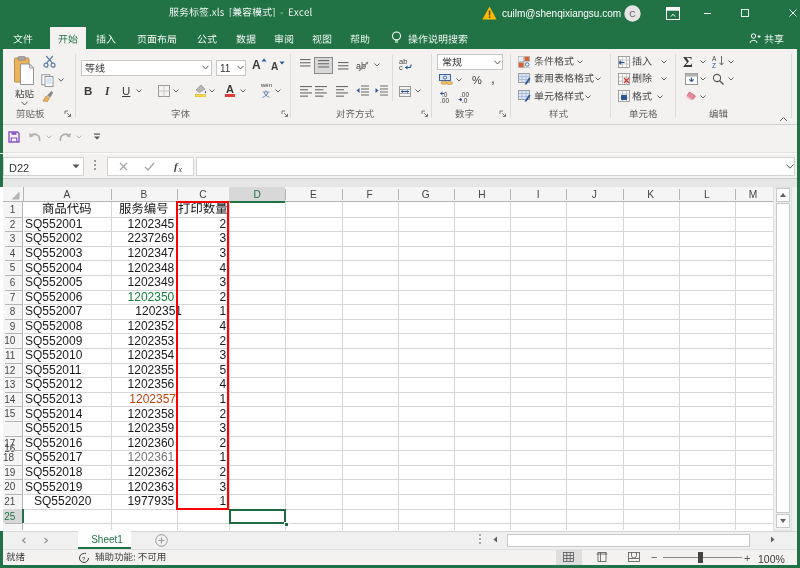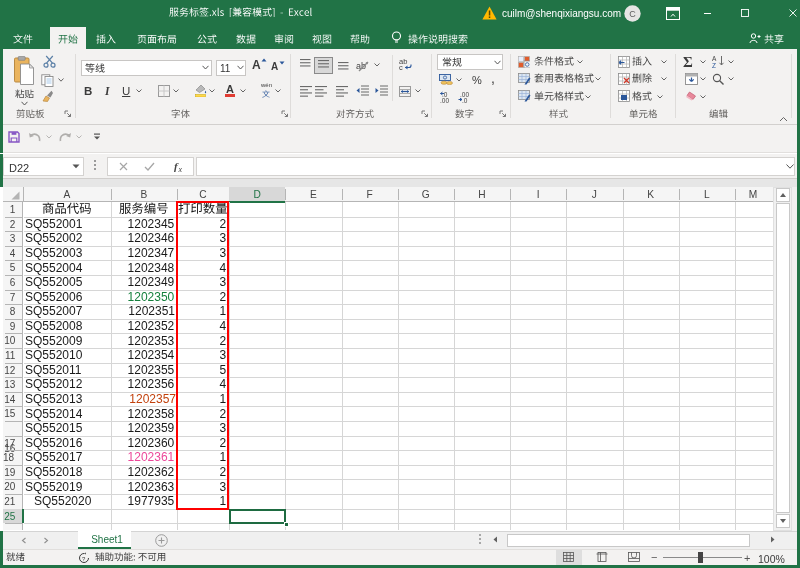--- a/index.html
+++ b/index.html
@@ -646,36 +646,36 @@
   </svg>
 <svg style="position:absolute;left:178.2px;top:202.1px;" width="49.6" height="12.4" viewBox="0 0 4000 1000">
     <g transform="translate(0,880) scale(1,-1)">
       <path fill="#1a1a1a" d="M199 840V638H48V566H199V353C139 337 84 322 39 311L62 236L199 276V20C199 6 193 1 179 1C166 0 122 0 75 1C85 -19 96 -50 99 -70C169 -70 210 -68 237 -56C263 -44 273 -23 273 19V298L423 343L413 414L273 374V566H412V638H273V840ZM418 756V681H703V31C703 12 696 6 676 6C654 4 582 4 508 7C520 -15 534 -52 539 -74C634 -74 697 -73 734 -60C770 -47 783 -21 783 30V681H961V756Z M1093 37C1118 53 1157 65 1457 143C1454 159 1452 190 1452 212L1179 147V414H1456V487H1179V675C1275 698 1378 727 1455 760L1395 820C1327 785 1207 748 1103 723V183C1103 144 1078 124 1060 115C1072 96 1088 57 1093 37ZM1533 770V-78H1608V695H1839V174C1839 159 1834 154 1818 153C1801 153 1747 153 1685 155C1697 133 1711 97 1715 74C1789 74 1842 76 1873 90C1905 103 1914 130 1914 173V770Z M2443 821C2425 782 2393 723 2368 688L2417 664C2443 697 2477 747 2506 793ZM2088 793C2114 751 2141 696 2150 661L2207 686C2198 722 2171 776 2143 815ZM2410 260C2387 208 2355 164 2317 126C2279 145 2240 164 2203 180C2217 204 2233 231 2247 260ZM2110 153C2159 134 2214 109 2264 83C2200 37 2123 5 2041 -14C2054 -28 2070 -54 2077 -72C2169 -47 2254 -8 2326 50C2359 30 2389 11 2412 -6L2460 43C2437 59 2408 77 2375 95C2428 152 2470 222 2495 309L2454 326L2442 323H2278L2300 375L2233 387C2226 367 2216 345 2206 323H2070V260H2175C2154 220 2131 183 2110 153ZM2257 841V654H2050V592H2234C2186 527 2109 465 2039 435C2054 421 2071 395 2080 378C2141 411 2207 467 2257 526V404H2327V540C2375 505 2436 458 2461 435L2503 489C2479 506 2391 562 2342 592H2531V654H2327V841ZM2629 832C2604 656 2559 488 2481 383C2497 373 2526 349 2538 337C2564 374 2586 418 2606 467C2628 369 2657 278 2694 199C2638 104 2560 31 2451 -22C2465 -37 2486 -67 2493 -83C2595 -28 2672 41 2731 129C2781 44 2843 -24 2921 -71C2933 -52 2955 -26 2972 -12C2888 33 2822 106 2771 198C2824 301 2858 426 2880 576H2948V646H2663C2677 702 2689 761 2698 821ZM2809 576C2793 461 2769 361 2733 276C2695 366 2667 468 2648 576Z M3250 665H3747V610H3250ZM3250 763H3747V709H3250ZM3177 808V565H3822V808ZM3052 522V465H3949V522ZM3230 273H3462V215H3230ZM3535 273H3777V215H3535ZM3230 373H3462V317H3230ZM3535 373H3777V317H3535ZM3047 3V-55H3955V3H3535V61H3873V114H3535V169H3851V420H3159V169H3462V114H3131V61H3462V3Z"></path>
     </g>
   </svg>
 <div style="position:absolute;left:25.0px;top:216.8px;font:normal 12.0px 'Liberation Sans',sans-serif;color:#1a1a1a;letter-spacing:0;white-space:pre">SQ552001</div>
 <div style="position:absolute;left:174.3px;top:216.8px;transform:translateX(-100%);font:normal 12.0px 'Liberation Sans',sans-serif;color:#1a1a1a;letter-spacing:0;white-space:pre">1202345</div>
 <div style="position:absolute;left:226.3px;top:216.8px;transform:translateX(-100%);font:normal 12.0px 'Liberation Sans',sans-serif;color:#1a1a1a;letter-spacing:0;white-space:pre">2</div>
 <div style="position:absolute;left:25.0px;top:231.4px;font:normal 12.0px 'Liberation Sans',sans-serif;color:#1a1a1a;letter-spacing:0;white-space:pre">SQ552002</div>
-<div style="position:absolute;left:174.3px;top:231.4px;transform:translateX(-100%);font:normal 12.0px 'Liberation Sans',sans-serif;color:#1a1a1a;letter-spacing:0;white-space:pre">1202346</div>
+<div style="position:absolute;left:174.3px;top:231.4px;transform:translateX(-100%);font:normal 12.0px 'Liberation Sans',sans-serif;color:#1a1a1a;letter-spacing:0;white-space:pre">2237269</div>
 <div style="position:absolute;left:226.3px;top:231.4px;transform:translateX(-100%);font:normal 12.0px 'Liberation Sans',sans-serif;color:#1a1a1a;letter-spacing:0;white-space:pre">3</div>
 <div style="position:absolute;left:25.0px;top:246.0px;font:normal 12.0px 'Liberation Sans',sans-serif;color:#1a1a1a;letter-spacing:0;white-space:pre">SQ552003</div>
 <div style="position:absolute;left:174.3px;top:246.0px;transform:translateX(-100%);font:normal 12.0px 'Liberation Sans',sans-serif;color:#1a1a1a;letter-spacing:0;white-space:pre">1202347</div>
 <div style="position:absolute;left:226.3px;top:246.0px;transform:translateX(-100%);font:normal 12.0px 'Liberation Sans',sans-serif;color:#1a1a1a;letter-spacing:0;white-space:pre">3</div>
 <div style="position:absolute;left:25.0px;top:260.6px;font:normal 12.0px 'Liberation Sans',sans-serif;color:#1a1a1a;letter-spacing:0;white-space:pre">SQ552004</div>
 <div style="position:absolute;left:174.3px;top:260.6px;transform:translateX(-100%);font:normal 12.0px 'Liberation Sans',sans-serif;color:#1a1a1a;letter-spacing:0;white-space:pre">1202348</div>
 <div style="position:absolute;left:226.3px;top:260.6px;transform:translateX(-100%);font:normal 12.0px 'Liberation Sans',sans-serif;color:#1a1a1a;letter-spacing:0;white-space:pre">4</div>
 <div style="position:absolute;left:25.0px;top:275.2px;font:normal 12.0px 'Liberation Sans',sans-serif;color:#1a1a1a;letter-spacing:0;white-space:pre">SQ552005</div>
 <div style="position:absolute;left:174.3px;top:275.2px;transform:translateX(-100%);font:normal 12.0px 'Liberation Sans',sans-serif;color:#1a1a1a;letter-spacing:0;white-space:pre">1202349</div>
 <div style="position:absolute;left:226.3px;top:275.2px;transform:translateX(-100%);font:normal 12.0px 'Liberation Sans',sans-serif;color:#1a1a1a;letter-spacing:0;white-space:pre">3</div>
 <div style="position:absolute;left:25.0px;top:289.8px;font:normal 12.0px 'Liberation Sans',sans-serif;color:#1a1a1a;letter-spacing:0;white-space:pre">SQ552006</div>
 <div style="position:absolute;left:174.3px;top:289.8px;transform:translateX(-100%);font:normal 12.0px 'Liberation Sans',sans-serif;color:#15803d;letter-spacing:0;white-space:pre">1202350</div>
 <div style="position:absolute;left:226.3px;top:289.8px;transform:translateX(-100%);font:normal 12.0px 'Liberation Sans',sans-serif;color:#1a1a1a;letter-spacing:0;white-space:pre">2</div>
 <div style="position:absolute;left:25.0px;top:304.4px;font:normal 12.0px 'Liberation Sans',sans-serif;color:#1a1a1a;letter-spacing:0;white-space:pre">SQ552007</div>
-<div style="position:absolute;left:175px;top:304.4px;transform:translateX(-100%);font:normal 12.0px 'Liberation Sans',sans-serif;color:#1a1a1a;letter-spacing:0;white-space:pre">1202351</div>
+<div style="position:absolute;left:182px;top:304.4px;transform:translateX(-100%);font:normal 12.0px 'Liberation Sans',sans-serif;color:#1a1a1a;letter-spacing:0;white-space:pre">1202351</div>
 <div style="position:absolute;left:226.3px;top:304.4px;transform:translateX(-100%);font:normal 12.0px 'Liberation Sans',sans-serif;color:#1a1a1a;letter-spacing:0;white-space:pre">1</div>
 <div style="position:absolute;left:25.0px;top:319.0px;font:normal 12.0px 'Liberation Sans',sans-serif;color:#1a1a1a;letter-spacing:0;white-space:pre">SQ552008</div>
 <div style="position:absolute;left:174.3px;top:319.0px;transform:translateX(-100%);font:normal 12.0px 'Liberation Sans',sans-serif;color:#1a1a1a;letter-spacing:0;white-space:pre">1202352</div>
 <div style="position:absolute;left:226.3px;top:319.0px;transform:translateX(-100%);font:normal 12.0px 'Liberation Sans',sans-serif;color:#1a1a1a;letter-spacing:0;white-space:pre">4</div>
 <div style="position:absolute;left:25.0px;top:333.6px;font:normal 12.0px 'Liberation Sans',sans-serif;color:#1a1a1a;letter-spacing:0;white-space:pre">SQ552009</div>
 <div style="position:absolute;left:174.3px;top:333.6px;transform:translateX(-100%);font:normal 12.0px 'Liberation Sans',sans-serif;color:#1a1a1a;letter-spacing:0;white-space:pre">1202353</div>
 <div style="position:absolute;left:226.3px;top:333.6px;transform:translateX(-100%);font:normal 12.0px 'Liberation Sans',sans-serif;color:#1a1a1a;letter-spacing:0;white-space:pre">2</div>
 <div style="position:absolute;left:25.0px;top:348.2px;font:normal 12.0px 'Liberation Sans',sans-serif;color:#1a1a1a;letter-spacing:0;white-space:pre">SQ552010</div>
 <div style="position:absolute;left:174.3px;top:348.2px;transform:translateX(-100%);font:normal 12.0px 'Liberation Sans',sans-serif;color:#1a1a1a;letter-spacing:0;white-space:pre">1202354</div>
 <div style="position:absolute;left:226.3px;top:348.2px;transform:translateX(-100%);font:normal 12.0px 'Liberation Sans',sans-serif;color:#1a1a1a;letter-spacing:0;white-space:pre">3</div>
@@ -691,21 +691,21 @@
 <div style="position:absolute;left:25.0px;top:406.6px;font:normal 12.0px 'Liberation Sans',sans-serif;color:#1a1a1a;letter-spacing:0;white-space:pre">SQ552014</div>
 <div style="position:absolute;left:174.3px;top:406.6px;transform:translateX(-100%);font:normal 12.0px 'Liberation Sans',sans-serif;color:#1a1a1a;letter-spacing:0;white-space:pre">1202358</div>
 <div style="position:absolute;left:226.3px;top:406.6px;transform:translateX(-100%);font:normal 12.0px 'Liberation Sans',sans-serif;color:#1a1a1a;letter-spacing:0;white-space:pre">2</div>
 <div style="position:absolute;left:25.0px;top:421.2px;font:normal 12.0px 'Liberation Sans',sans-serif;color:#1a1a1a;letter-spacing:0;white-space:pre">SQ552015</div>
 <div style="position:absolute;left:174.3px;top:421.2px;transform:translateX(-100%);font:normal 12.0px 'Liberation Sans',sans-serif;color:#1a1a1a;letter-spacing:0;white-space:pre">1202359</div>
 <div style="position:absolute;left:226.3px;top:421.2px;transform:translateX(-100%);font:normal 12.0px 'Liberation Sans',sans-serif;color:#1a1a1a;letter-spacing:0;white-space:pre">3</div>
 <div style="position:absolute;left:25.0px;top:435.8px;font:normal 12.0px 'Liberation Sans',sans-serif;color:#1a1a1a;letter-spacing:0;white-space:pre">SQ552016</div>
 <div style="position:absolute;left:174.3px;top:435.8px;transform:translateX(-100%);font:normal 12.0px 'Liberation Sans',sans-serif;color:#1a1a1a;letter-spacing:0;white-space:pre">1202360</div>
 <div style="position:absolute;left:226.3px;top:435.8px;transform:translateX(-100%);font:normal 12.0px 'Liberation Sans',sans-serif;color:#1a1a1a;letter-spacing:0;white-space:pre">2</div>
 <div style="position:absolute;left:25.0px;top:450.4px;font:normal 12.0px 'Liberation Sans',sans-serif;color:#1a1a1a;letter-spacing:0;white-space:pre">SQ552017</div>
-<div style="position:absolute;left:174.3px;top:450.4px;transform:translateX(-100%);font:normal 12.0px 'Liberation Sans',sans-serif;color:#ec4899;letter-spacing:0;white-space:pre">1202361</div>
+<div style="position:absolute;left:174.3px;top:450.4px;transform:translateX(-100%);font:normal 12.0px 'Liberation Sans',sans-serif;color:#737373;letter-spacing:0;white-space:pre">1202361</div>
 <div style="position:absolute;left:226.3px;top:450.4px;transform:translateX(-100%);font:normal 12.0px 'Liberation Sans',sans-serif;color:#1a1a1a;letter-spacing:0;white-space:pre">1</div>
 <div style="position:absolute;left:25.0px;top:465.0px;font:normal 12.0px 'Liberation Sans',sans-serif;color:#1a1a1a;letter-spacing:0;white-space:pre">SQ552018</div>
 <div style="position:absolute;left:174.3px;top:465.0px;transform:translateX(-100%);font:normal 12.0px 'Liberation Sans',sans-serif;color:#1a1a1a;letter-spacing:0;white-space:pre">1202362</div>
 <div style="position:absolute;left:226.3px;top:465.0px;transform:translateX(-100%);font:normal 12.0px 'Liberation Sans',sans-serif;color:#1a1a1a;letter-spacing:0;white-space:pre">2</div>
 <div style="position:absolute;left:25.0px;top:479.6px;font:normal 12.0px 'Liberation Sans',sans-serif;color:#1a1a1a;letter-spacing:0;white-space:pre">SQ552019</div>
 <div style="position:absolute;left:174.3px;top:479.6px;transform:translateX(-100%);font:normal 12.0px 'Liberation Sans',sans-serif;color:#1a1a1a;letter-spacing:0;white-space:pre">1202363</div>
 <div style="position:absolute;left:226.3px;top:479.6px;transform:translateX(-100%);font:normal 12.0px 'Liberation Sans',sans-serif;color:#1a1a1a;letter-spacing:0;white-space:pre">3</div>
 <div style="position:absolute;left:34px;top:494.2px;font:normal 12.0px 'Liberation Sans',sans-serif;color:#1a1a1a;letter-spacing:0;white-space:pre">SQ552020</div>
 <div style="position:absolute;left:174.3px;top:494.2px;transform:translateX(-100%);font:normal 12.0px 'Liberation Sans',sans-serif;color:#1a1a1a;letter-spacing:0;white-space:pre">1977935</div>
 <div style="position:absolute;left:226.3px;top:494.2px;transform:translateX(-100%);font:normal 12.0px 'Liberation Sans',sans-serif;color:#1a1a1a;letter-spacing:0;white-space:pre">1</div>

